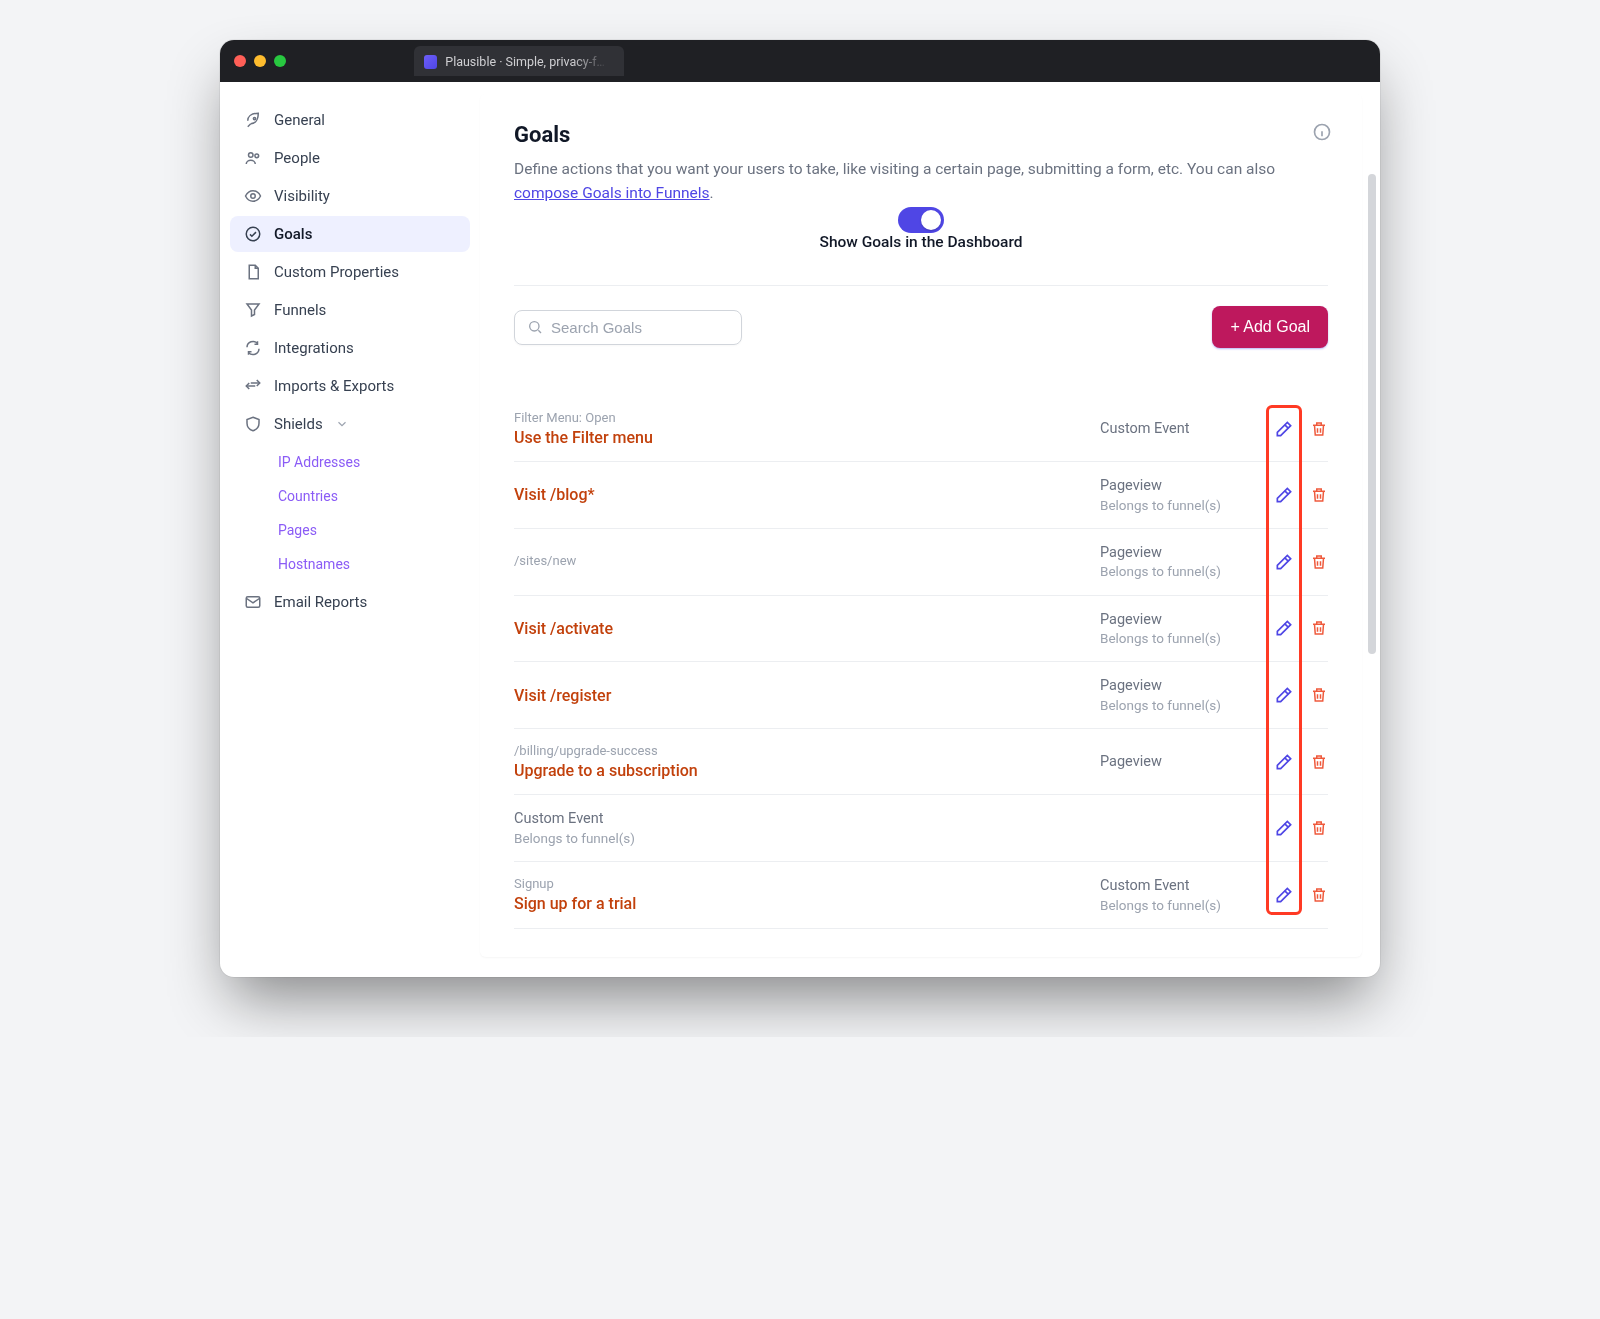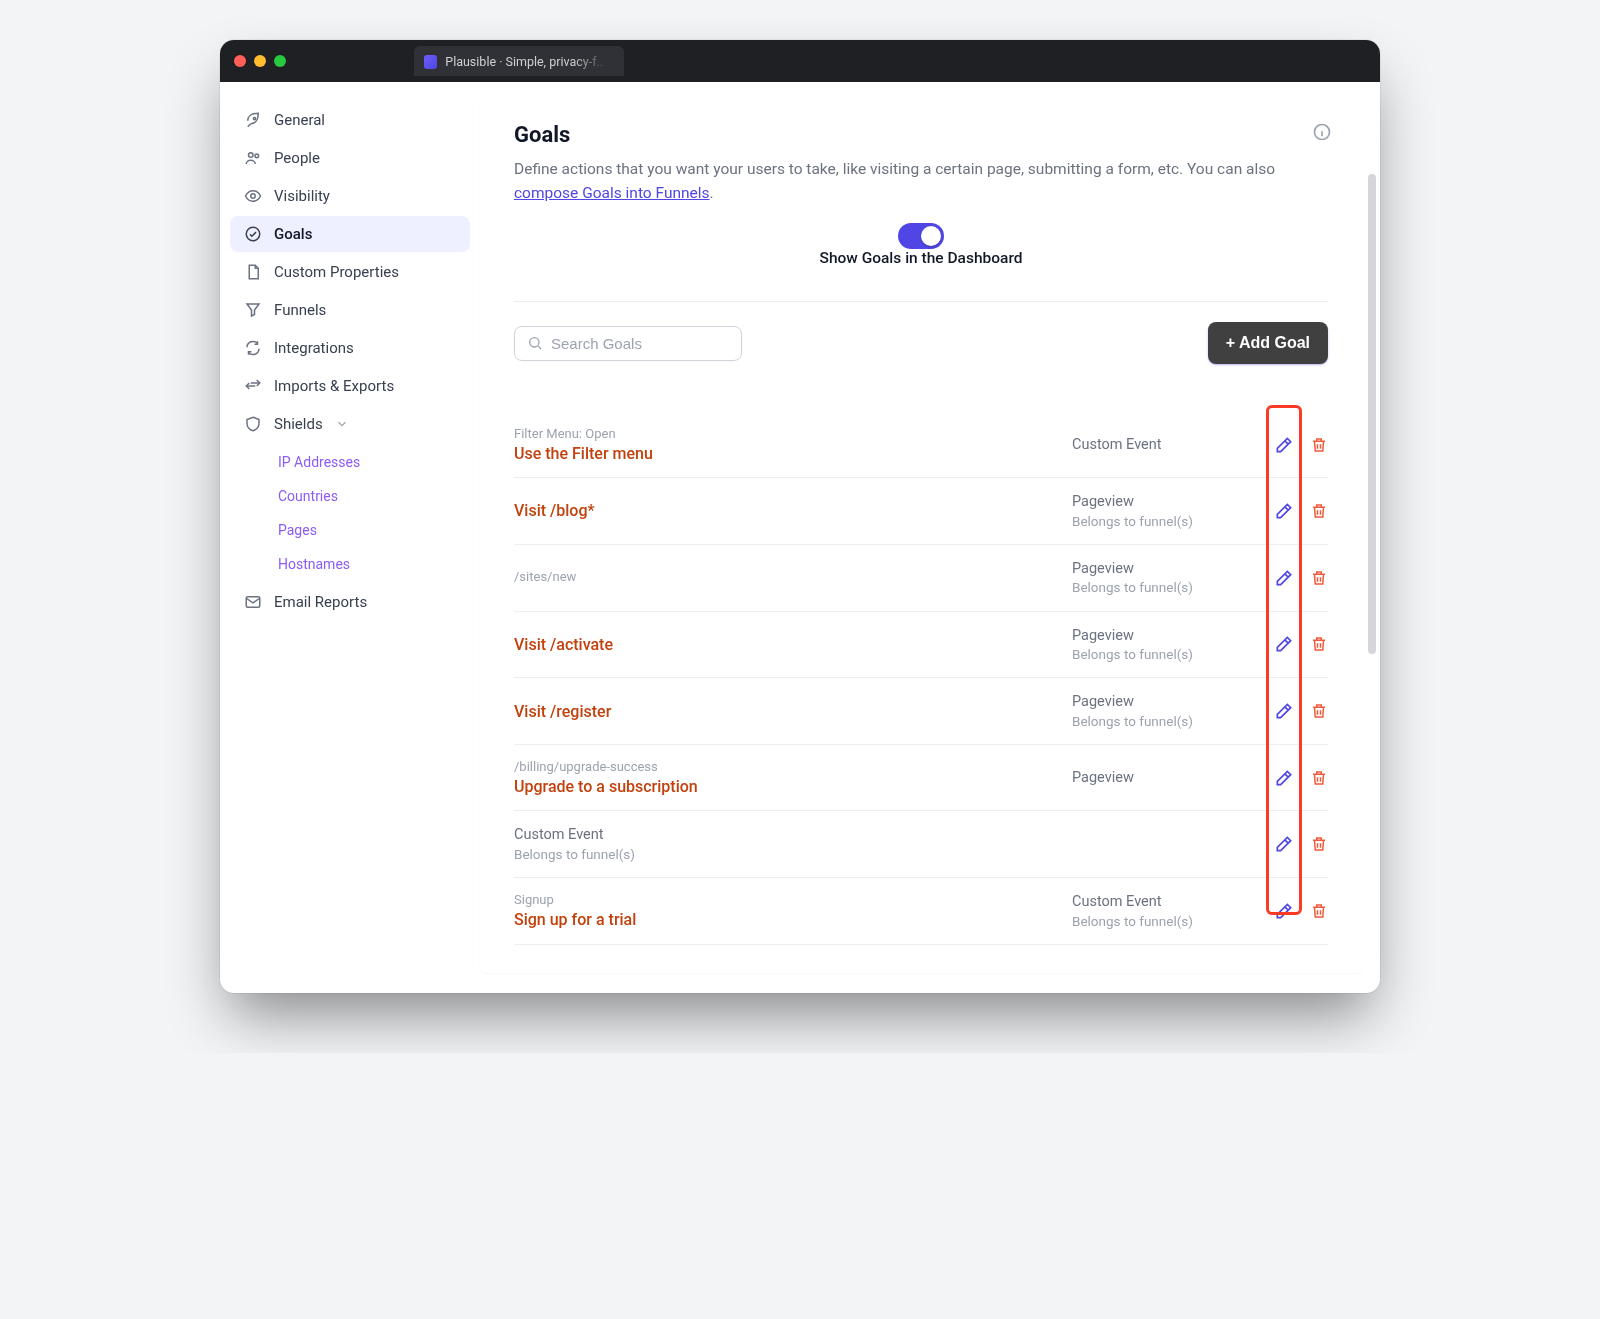--- a/index.html
+++ b/index.html
@@ -96,21 +96,21 @@
     margin: 12px 18px 20px 0;
     box-shadow: 0 1px 2px rgba(0,0,0,.04);
     padding: 28px 34px 28px 34px;
     position:relative;
   }
   .main h1{
     font-size:22px; font-weight:700; color:#111827; margin-bottom:10px;
   }
   .subhead{
     color:#6b7280; font-size:15.5px; line-height:1.55;
-    margin-bottom:18px;
+    margin-bottom:2px;
   }
   .subhead a{ color:#4f46e5; text-decoration:underline; cursor:pointer;}
   .info-btn{
     position:absolute; top:28px; right:30px;
     width:20px;height:20px; color:#9ca3af; cursor:pointer;
   }
   .toggle-row{ display:flex; align-items:center; gap:0; margin-bottom:34px;flex-direction:column;}
   .switch{
     width:46px;height:26px; background:#4f46e5; border-radius:999px;
     position:relative; cursor:pointer;
@@ -131,31 +131,31 @@
     padding:8px 12px; width:228px;
     color:#9ca3af;
     box-shadow: 0 1px 2px rgba(0,0,0,.03);
   }
   .search input{
     border:none; outline:none; font-size:15px; width:100%;
     background:transparent; color:#374151;
   }
   .search input::placeholder{ color:#9ca3af;}
   .add-btn{
-    background:#404040; color:#fff; border:none;
+    background:#be185d; color:#fff; border:none;
     padding:12px 18px; border-radius:8px; font-size:16px;
-    cursor:pointer; font-weight:700;
+    cursor:pointer; font-weight:400;
     box-shadow:0 1px 2px rgba(79,70,229,.4);
   }
   
   .goal{
     display:flex; align-items:center; justify-content:space-between;
     padding:14px 0;
     border-bottom:1px solid #eceef1;
-    gap:32px;
+    gap:4px;
   }
   .goal-left{ flex:1; min-width:0;}
   .goal-subtle{ color:#9ca3af; font-size:13px; margin-bottom:3px;}
   .goal-title{ color:#c2410c; font-size:16px; font-weight:500;}
   .goal-meta{ text-align:left; color:#6b7280; font-size:14px; min-width:170px; line-height:1.35;}
   .goal-meta .type{ color:#6b7280; font-size:14.5px; }
   .goal-meta .belongs{ color:#9ca3af; font-size:13.5px;}
   .goal-actions{ display:flex; align-items:center; gap:16px;}
   .edit-btn{
     width:20px;height:20px;color:#4f46e5;cursor:pointer;

